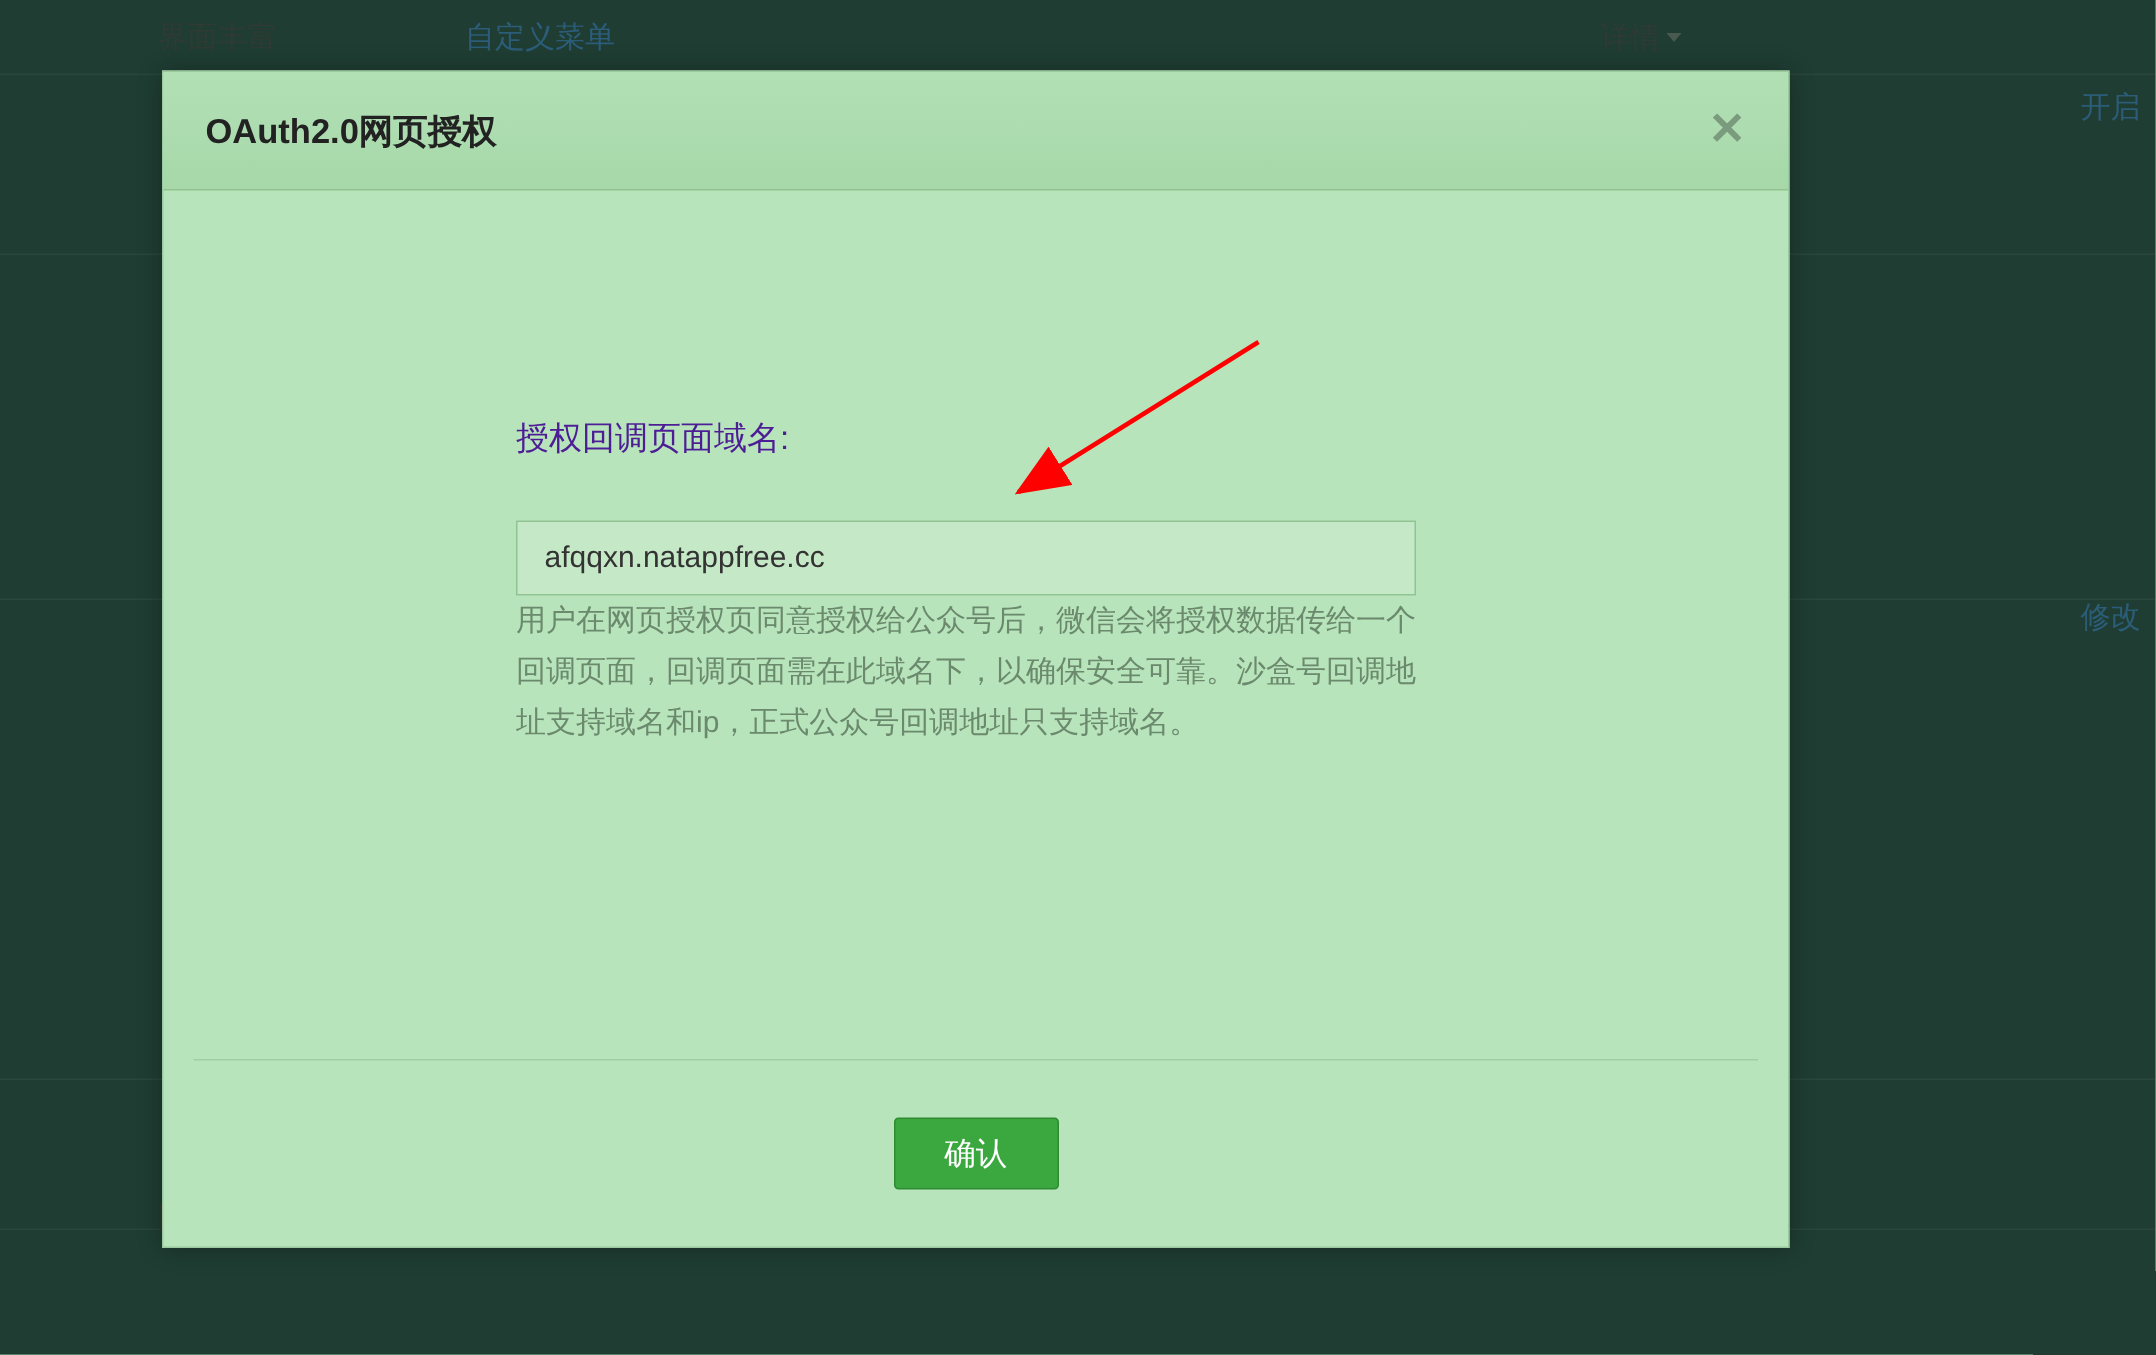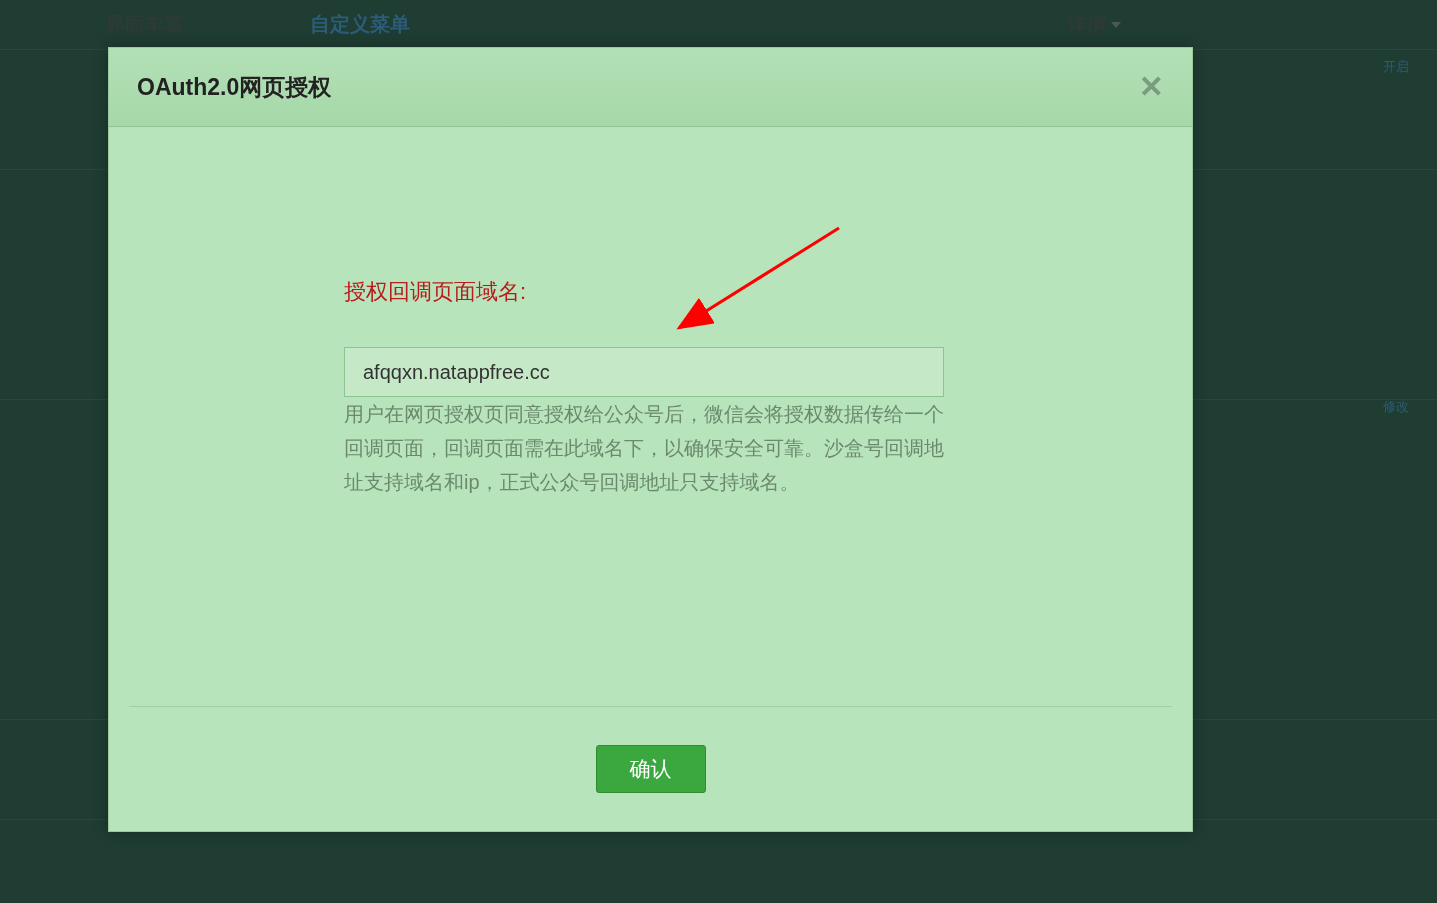--- a/index.html
+++ b/index.html
@@ -32,21 +32,20 @@
       border-bottom: 1px solid rgba(255,255,255,0.05);
       height: 120px;
       align-items: flex-start;
       padding-top: 8px;
     }
     
     .bg-row.first {
       height: 50px;
       align-items: center;
       padding-top: 0;
-      font-weight: bold;
     }
     
     .bg-col1 {
       width: 275px;
       padding-left: 105px;
       color: #2f3a35;
       font-size: 20px;
     }
     
     .bg-col2 {
@@ -61,23 +60,23 @@
       color: #2f3a35;
       font-size: 20px;
       display: flex;
       align-items: center;
       gap: 4px;
     }
     
     .bg-col4 {
       width: 120px;
       color: #2c5d78;
-      font-size: 13px;
+      font-size: 20px;
       text-align: right;
-      padding-right: 28px;
+      padding-right: 10px;
     }
     
     .dropdown-arrow {
       width: 0;
       height: 0;
       border-left: 5px solid transparent;
       border-right: 5px solid transparent;
       border-top: 6px solid #4a5a50;
     }
     
@@ -116,21 +115,21 @@
       font-weight: bold;
       line-height: 1;
     }
     
     .modal-body {
       padding: 150px 235px 0 235px;
     }
     
     .form-label {
       font-size: 22px;
-      color: #b91c1c;
+      color: #4c1d95;
       margin-bottom: 40px;
       display: block;
     }
     
     .domain-input {
       width: 600px;
       height: 50px;
       border: 1px solid #8fc492;
       background: #c5e8c7;
       padding: 0 18px;

